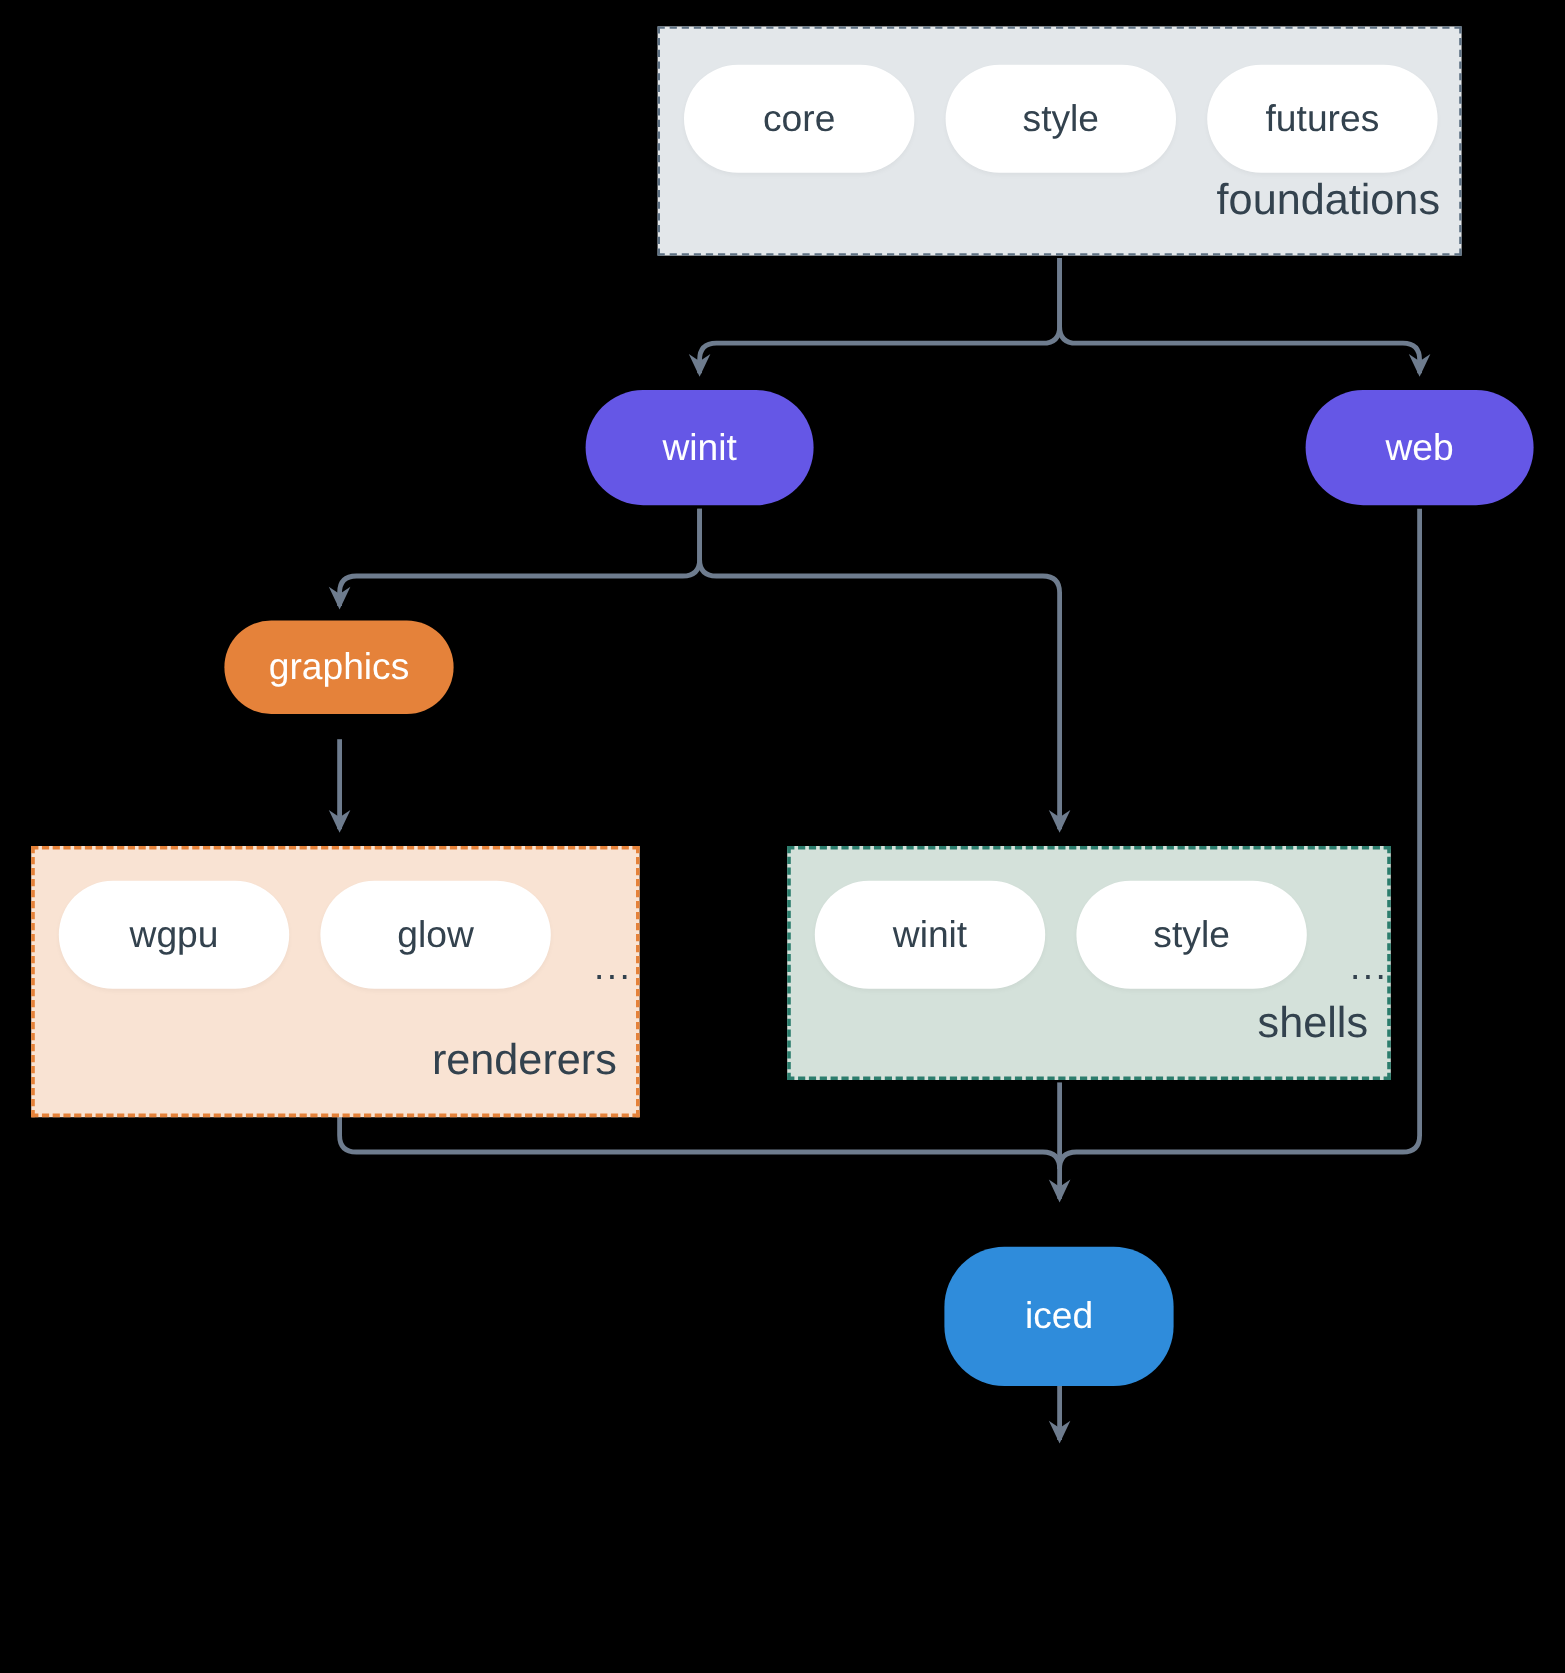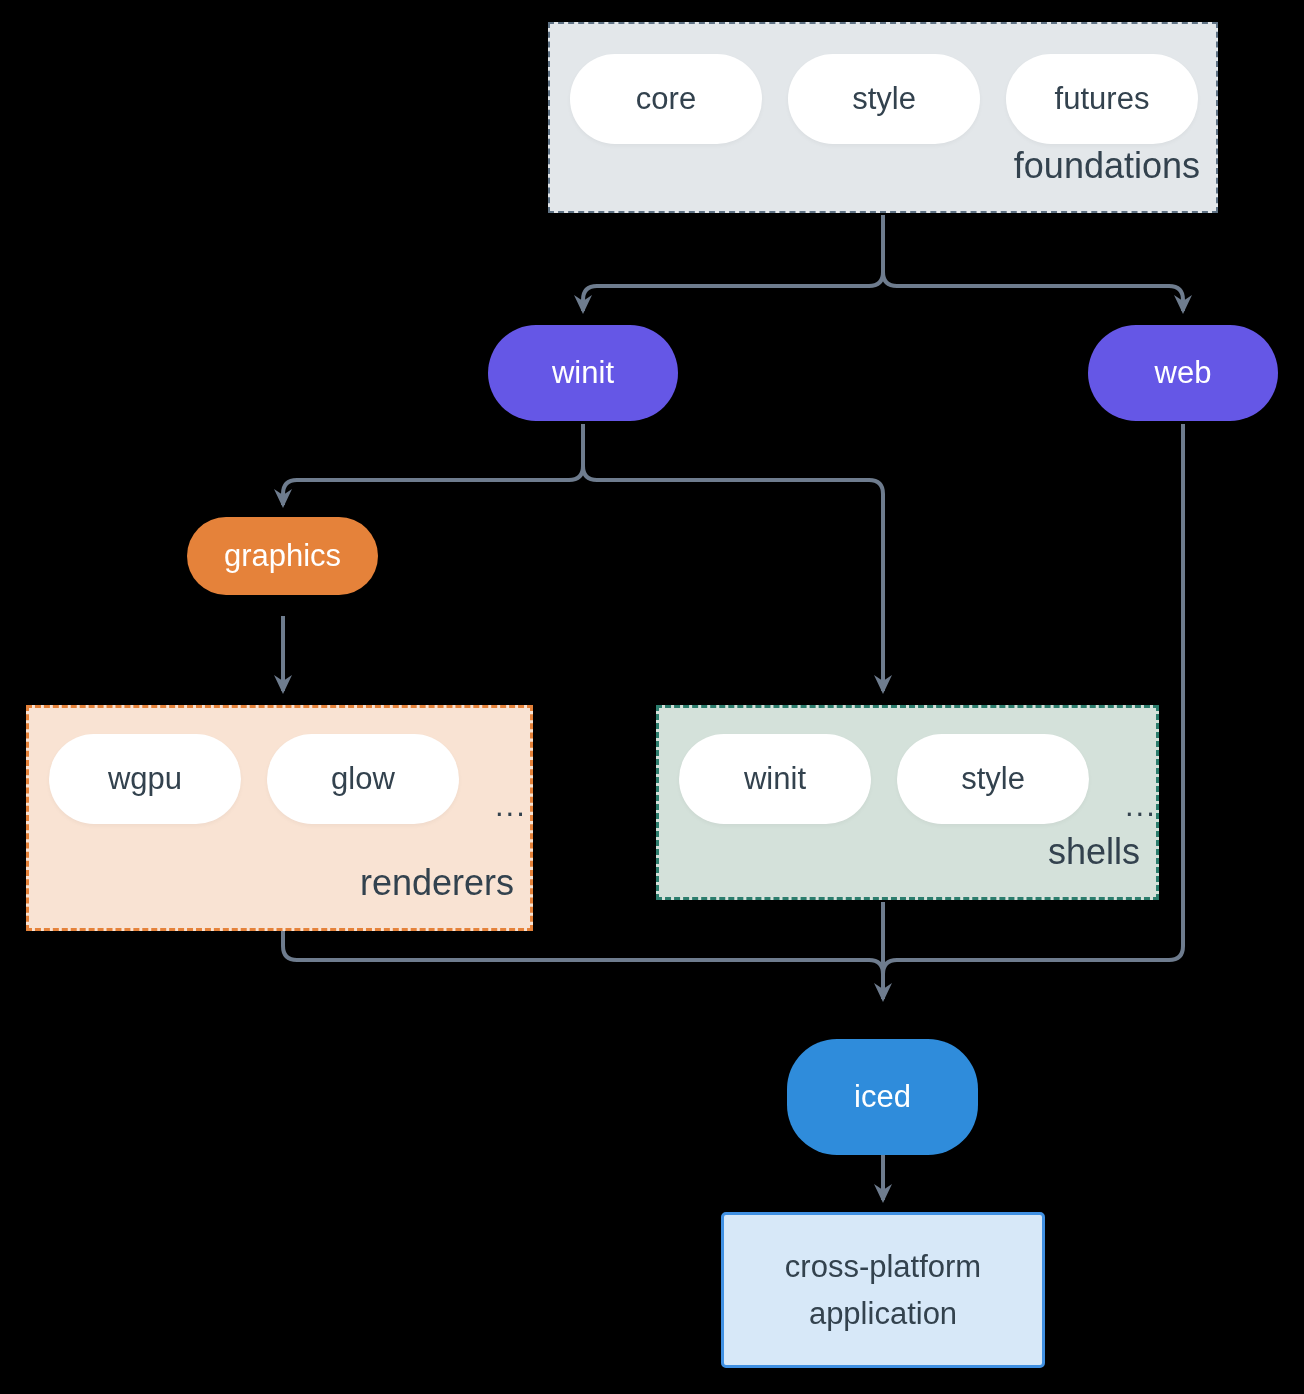--- a/index.html
+++ b/index.html
@@ -104,18 +104,14 @@
     <div class="pill-row">
       <div class="pill">winit</div>
       <div class="pill">style</div>
       <span class="ellipsis">...</span>
     </div>
     <span class="group-label">shells</span>
   </section>
 
   <div class="node iced">iced</div>
 
-  <div class="app-box">
-    <span>cross-platform</span>
-    <span>application</span>
-  </div>
 
 </div>
 
 </body></html>

